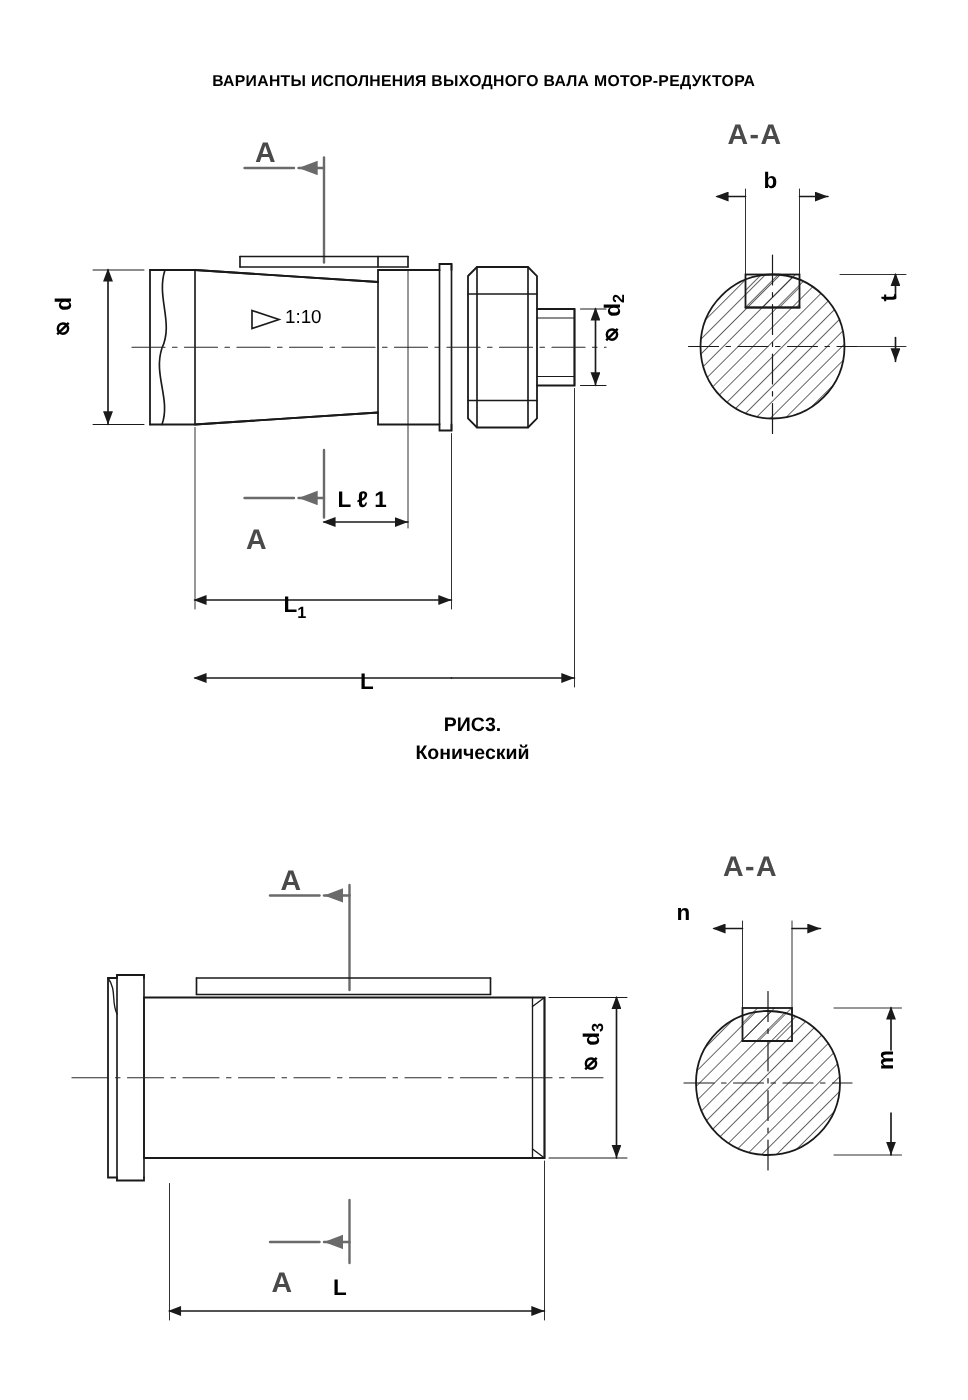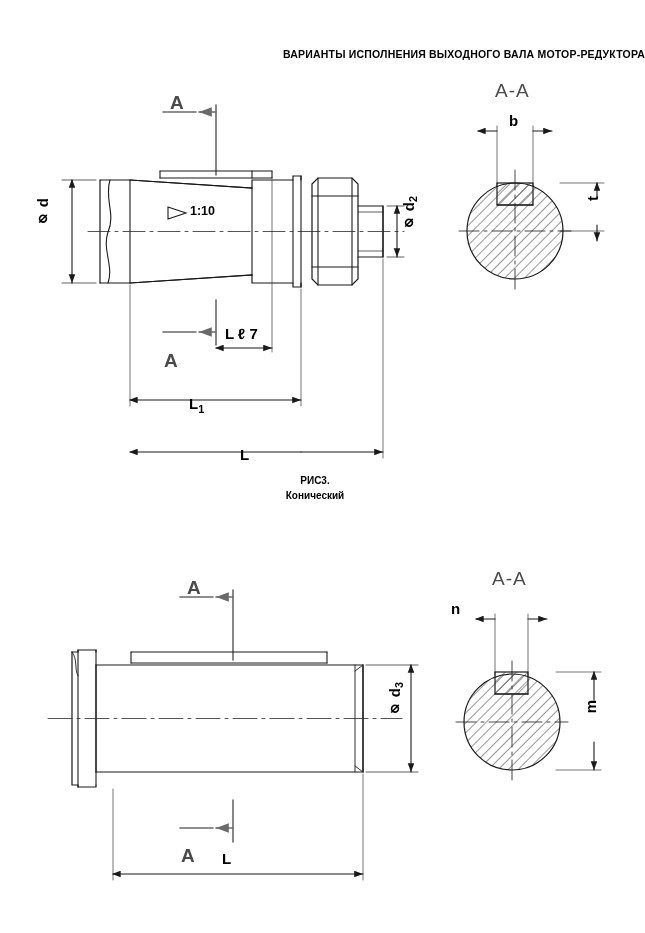--- a/index.html
+++ b/index.html
@@ -19,53 +19,52 @@
     position: absolute;
     left: 0; top: 0;
     width: 645px;
     height: 933px;
   }
   .title {
     position: absolute;
     left: 0;
     top: 48px;
     width: 645px;
-    text-align: right;
+    text-align: center;
     font-size: 10.5px;
     font-weight: bold;
     letter-spacing: 0.2px;
   }
   .fig-caption {
     position: absolute;
     text-align: center;
-    font-size: 10px;
+    font-size: 13px;
     font-weight: bold;
     line-height: 1.45;
   }
   .lbl {
     position: absolute;
     font-size: 15px;
     font-weight: bold;
     white-space: nowrap;
   }
   .lbl-small {
     position: absolute;
     font-size: 11px;
-    font-weight: bold;
+    font-weight: normal;
     white-space: nowrap;
     text-align: center;
   }
   .lbl-sec {
     position: absolute;
     font-size: 19px;
-    font-weight: normal;
+    font-weight: bold;
     letter-spacing: 1px;
     white-space: nowrap;
     color: #4a4a4a;
-    margin-left: 10px;
   }
   .lbl-A {
     position: absolute;
     font-size: 19px;
     font-weight: bold;
     white-space: nowrap;
     color: #4a4a4a;
   }
   .vert {
     writing-mode: vertical-rl;
@@ -259,21 +258,21 @@
   <div class="lbl-A" style="left:164px; top:350px;">A</div>
 
   <div class="lbl-small" style="left:190px; top:204px; font-size:12.5px;">1:10</div>
 
   <div class="lbl vert" style="left:34px; top:198px;">⌀ d</div>
 
   <div class="lbl vert" style="left:400px; top:196px;">
     <span>⌀ d</span><span class="sub">2</span>
   </div>
 
-  <div class="lbl" style="left:225px; top:325px;">L ℓ 7</div>
+  <div class="lbl" style="left:225px; top:325px;">L ℓ 1</div>
 
   <div class="lbl" style="left:189px; top:395px;">
     <span>L</span><span class="sub">1</span>
   </div>
 
   <div class="lbl" style="left:240px; top:446px;">L</div>
 
   <div class="lbl-sec" style="left:485px; top:80px;">A-A</div>
 
   <div class="lbl" style="left:509px; top:112px;">b</div>

